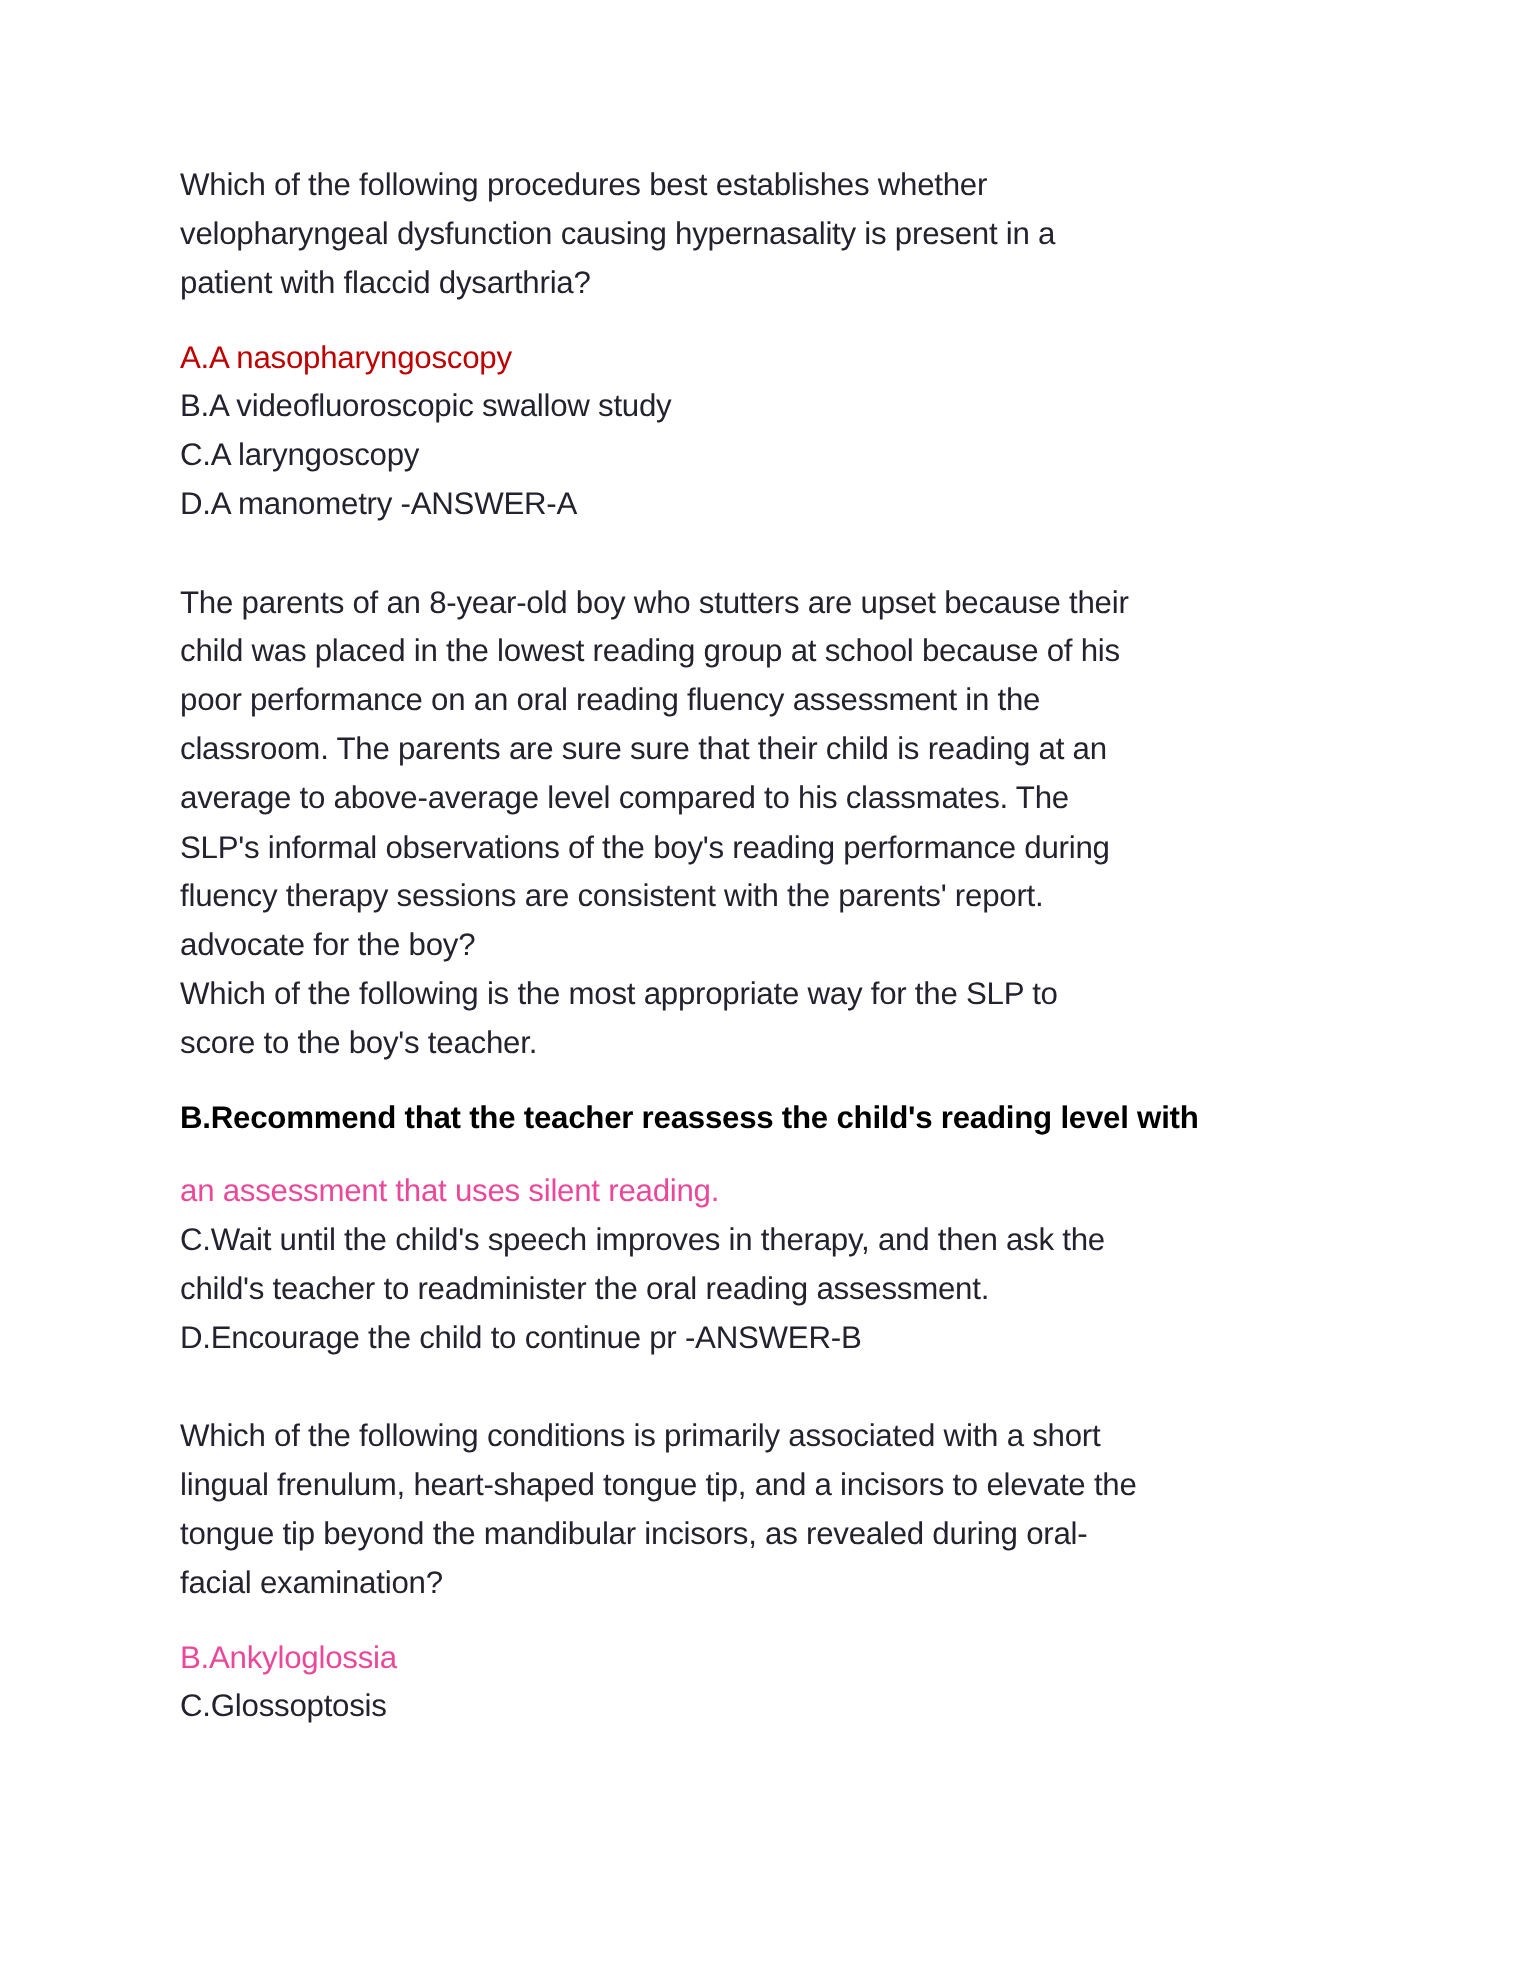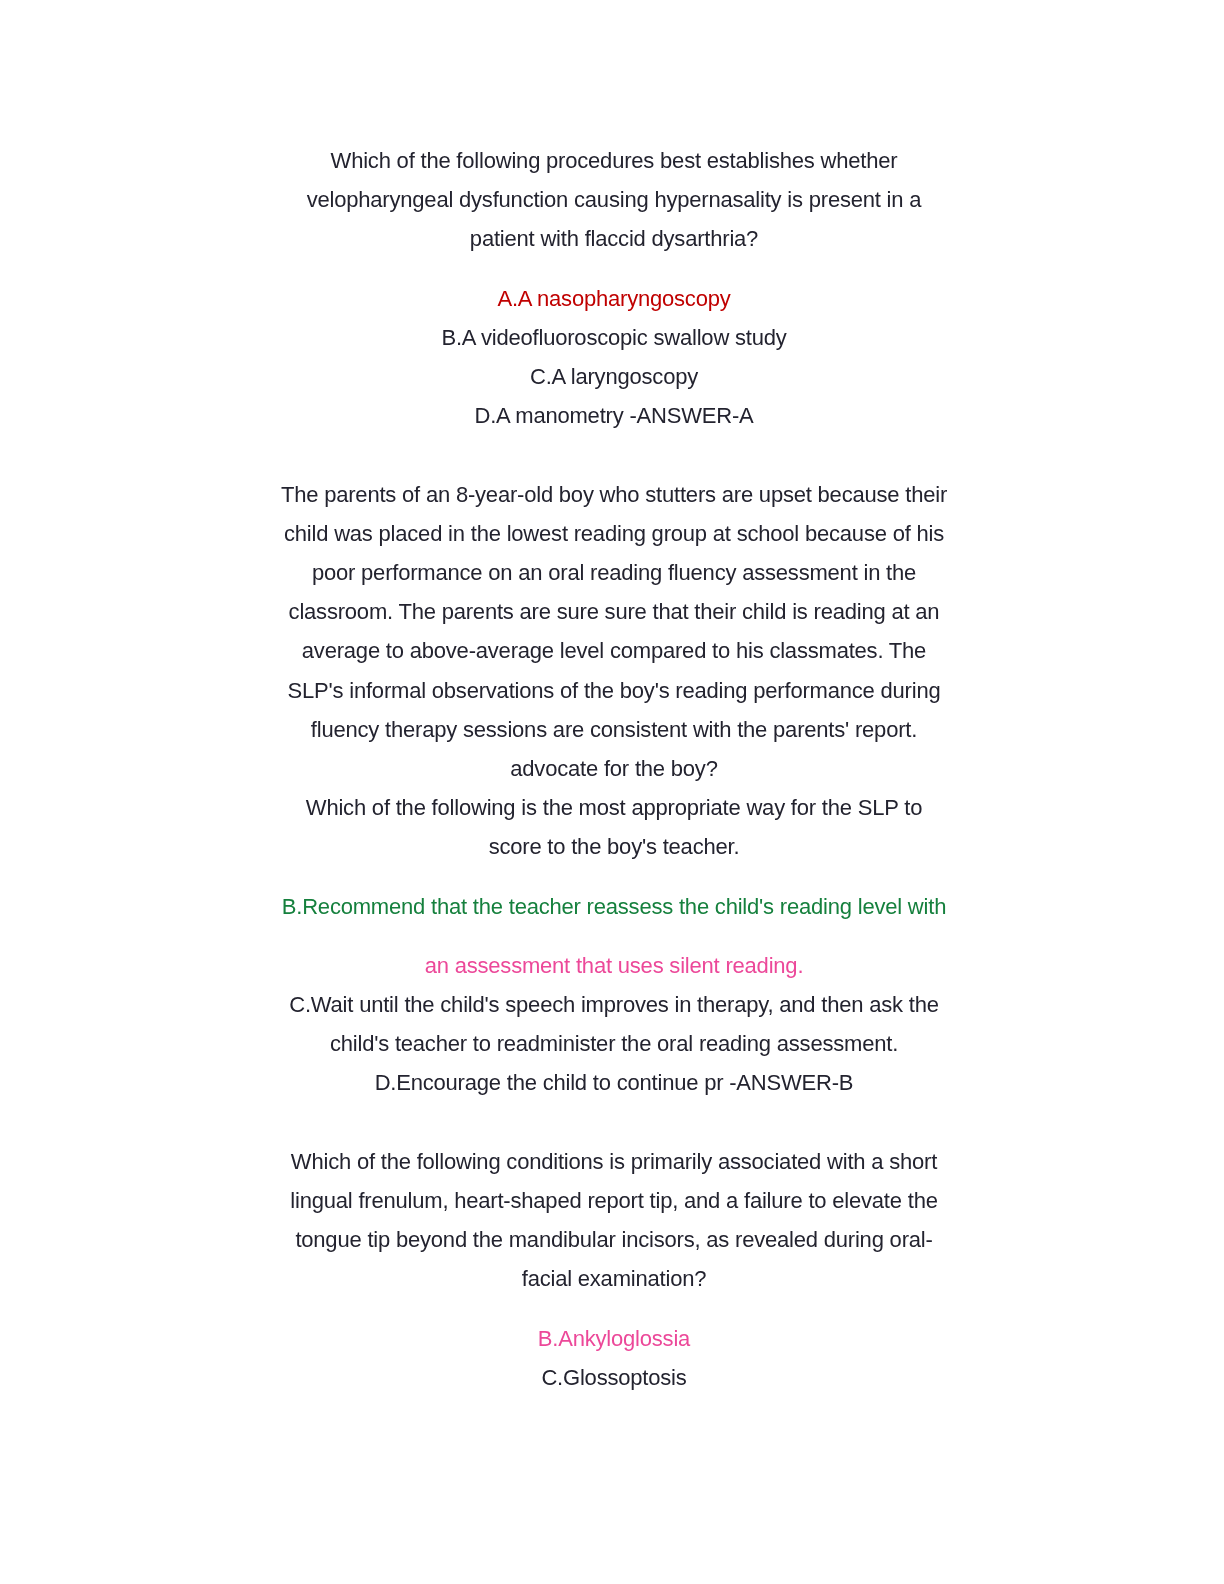--- a/index.html
+++ b/index.html
@@ -1,27 +1,26 @@
 <!DOCTYPE html>
 <html><head>
 <meta charset="utf-8">
 <style>
   html, body { margin: 0; padding: 0; background: #ffffff; }
   body { width: 1224px; height: 1584px; position: relative; overflow: hidden; }
   .page {
     position: absolute;
     left: 144px;
-    top: 141px;
+    top: 129px;
     width: 940px;
     font-family: "Liberation Sans", sans-serif;
-    font-size: 22px;
+    font-size: 25px;
     line-height: 39.2px;
     color: #23232f;
     letter-spacing: -0.2px;
-    text-align: center;
   }
   .line { white-space: nowrap; margin: 0; }
   .answer { color: #c00000; margin-top: 20px; }
   .gap { height: 39.2px; }
 </style>
 </head>
 <body>
 
 <div class="page" style="color: rgb(35, 35, 47);">
 
@@ -41,31 +40,31 @@
     <p class="line">The parents of an 8-year-old boy who stutters are upset because their</p>
     <p class="line">child was placed in the lowest reading group at school because of his</p>
     <p class="line">poor performance on an oral reading fluency assessment in the</p>
     <p class="line">classroom. The parents are sure sure that their child is reading at an</p>
     <p class="line">average to above-average level compared to his classmates. The</p>
     <p class="line">SLP's informal observations of the boy's reading performance during</p>
     <p class="line">fluency therapy sessions are consistent with the parents' report.</p>
     <p class="line">advocate for the boy?</p>
     <p class="line">Which of the following is the most appropriate way for the SLP to</p>
     <p class="line">score to the boy's teacher.</p>
-    <p class="line answer" style="color: #15803d;">B.Recommend that the teacher reassess the child's reading level with</p>
+    <p class="line answer" style="color: #000000; font-weight: bold;">B.Recommend that the teacher reassess the child's reading level with</p>
     <p class="line answer" style="color: #ec4899;">an assessment that uses silent reading.</p>
     <p class="line">C.Wait until the child's speech improves in therapy, and then ask the</p>
     <p class="line">child's teacher to readminister the oral reading assessment.</p>
     <p class="line">D.Encourage the child to continue pr -ANSWER-B</p>
   </div>
 
   <div class="gap"></div>
 
   <div>
     <p class="line">Which of the following conditions is primarily associated with a short</p>
-    <p class="line">lingual frenulum, heart-shaped report tip, and a failure to elevate the</p>
+    <p class="line">lingual frenulum, heart-shaped tongue tip, and a incisors to elevate the</p>
     <p class="line">tongue tip beyond the mandibular incisors, as revealed during oral-</p>
     <p class="line">facial examination?</p>
     <p class="line answer" style="color: #ec4899;">B.Ankyloglossia</p>
     <p class="line">C.Glossoptosis</p>
   </div>
 
 </div>
 
 </body></html>

